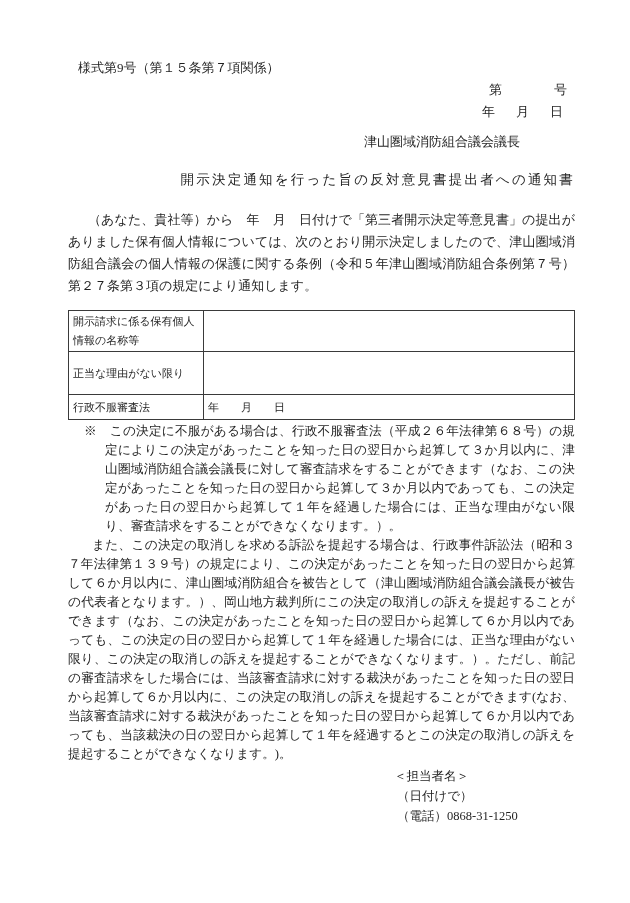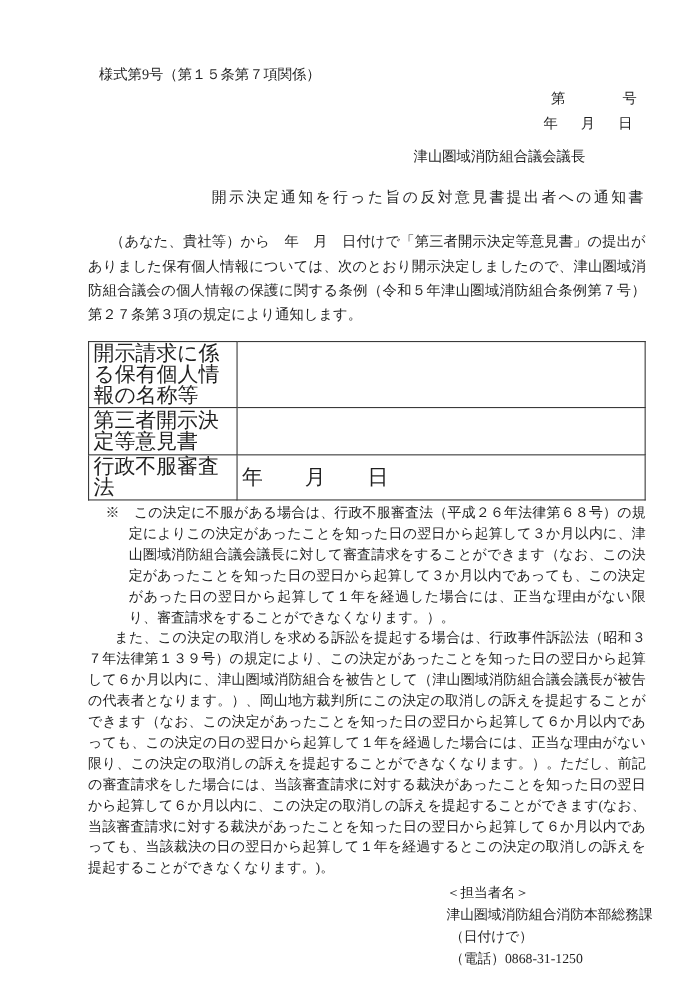--- a/index.html
+++ b/index.html
@@ -13,21 +13,21 @@
     height: 903px;
     background: #ffffff;
     color: #1f1f1f;
     font-family: "Liberation Serif", "DejaVu Serif", serif;
     font-size: 13px;
     overflow: hidden;
     box-sizing: border-box;
   }
   .content {
     position: absolute;
-    left: 80px;
+    left: 68px;
     top: 0;
     width: 507px;
     padding-top: 57px;
   }
   .line {
     line-height: 22px;
     white-space: pre;
   }
   .form-number { padding-left: 10px; }
   .right-align { text-align: right; padding-right: 8px; }
@@ -56,21 +56,21 @@
     border-collapse: collapse;
     width: 507px;
     margin-top: 0;
     table-layout: fixed;
   }
   table.disclosure td {
     border: 1px solid #3a3a3a;
     padding: 1px 4px;
     line-height: 19px;
     vertical-align: middle;
-    font-size: 19px;
+    font-size: 11px;
   }
   td.label-cell { width: 126px; }
   td.value-cell { padding-left: 44px; white-space: pre; }
   tr.row-tall td { height: 38px; }
   tr.row-tall2 td { height: 40px; }
   tr.row-short td { height: 22px; }
   .note {
     margin-top: 2px;
     font-size: 12.7px;
     line-height: 19px;
@@ -113,36 +113,35 @@
 
     <p class="intro">（あなた、貴社等）から　年　月　日付けで「第三者開示決定等意見書」の提出がありました保有個人情報については、次のとおり開示決定しましたので、津山圏域消防組合議会の個人情報の保護に関する条例（令和５年津山圏域消防組合条例第７号）第２７条第３項の規定により通知します。</p>
 
     <table class="disclosure">
       <tbody>
         <tr class="row-tall">
           <td class="label-cell">開示請求に係る保有個人情報の名称等</td>
           <td class="value-cell"></td>
         </tr>
         <tr class="row-tall2">
-          <td class="label-cell">第三者開示決定等意見書</td>
+          <td class="label-cell">正当な理由がない限り</td>
           <td class="value-cell"></td>
         </tr>
         <tr class="row-short">
           <td class="label-cell">行政不服審査法</td>
           <td class="value-cell">年　　月　　日</td>
         </tr>
       </tbody>
     </table>
 
     <div class="note">
       <p class="para1">※　この決定に不服がある場合は、行政不服審査法（平成２６年法律第６８号）の規定によりこの決定があったことを知った日の翌日から起算して３か月以内に、津山圏域消防組合議会議長に対して審査請求をすることができます（なお、この決定があったことを知った日の翌日から起算して３か月以内であっても、この決定があった日の翌日から起算して１年を経過した場合には、正当な理由がない限り、審査請求をすることができなくなります。）。</p>
       <p class="para2">また、この決定の取消しを求める訴訟を提起する場合は、行政事件訴訟法（昭和３７年法律第１３９号）の規定により、この決定があったことを知った日の翌日から起算して６か月以内に、津山圏域消防組合を被告として（津山圏域消防組合議会議長が被告の代表者となります。）、岡山地方裁判所にこの決定の取消しの訴えを提起することができます（なお、この決定があったことを知った日の翌日から起算して６か月以内であっても、この決定の日の翌日から起算して１年を経過した場合には、正当な理由がない限り、この決定の取消しの訴えを提起することができなくなります。）。ただし、前記の審査請求をした場合には、当該審査請求に対する裁決があったことを知った日の翌日から起算して６か月以内に、この決定の取消しの訴えを提起することができます(なお、当該審査請求に対する裁決があったことを知った日の翌日から起算して６か月以内であっても、当該裁決の日の翌日から起算して１年を経過するとこの決定の取消しの訴えを提起することができなくなります。)。</p>
     </div>
 
     <div class="contact">
       <div>＜担当者名＞</div>
-      <div>津山圏域消防組合消防本部総務課</div>
       <div class="indent1">（日付けで）</div>
       <div class="indent1">（電話）0868-31-1250</div>
     </div>
 
   </div>
 </div>
 
 </body></html>

